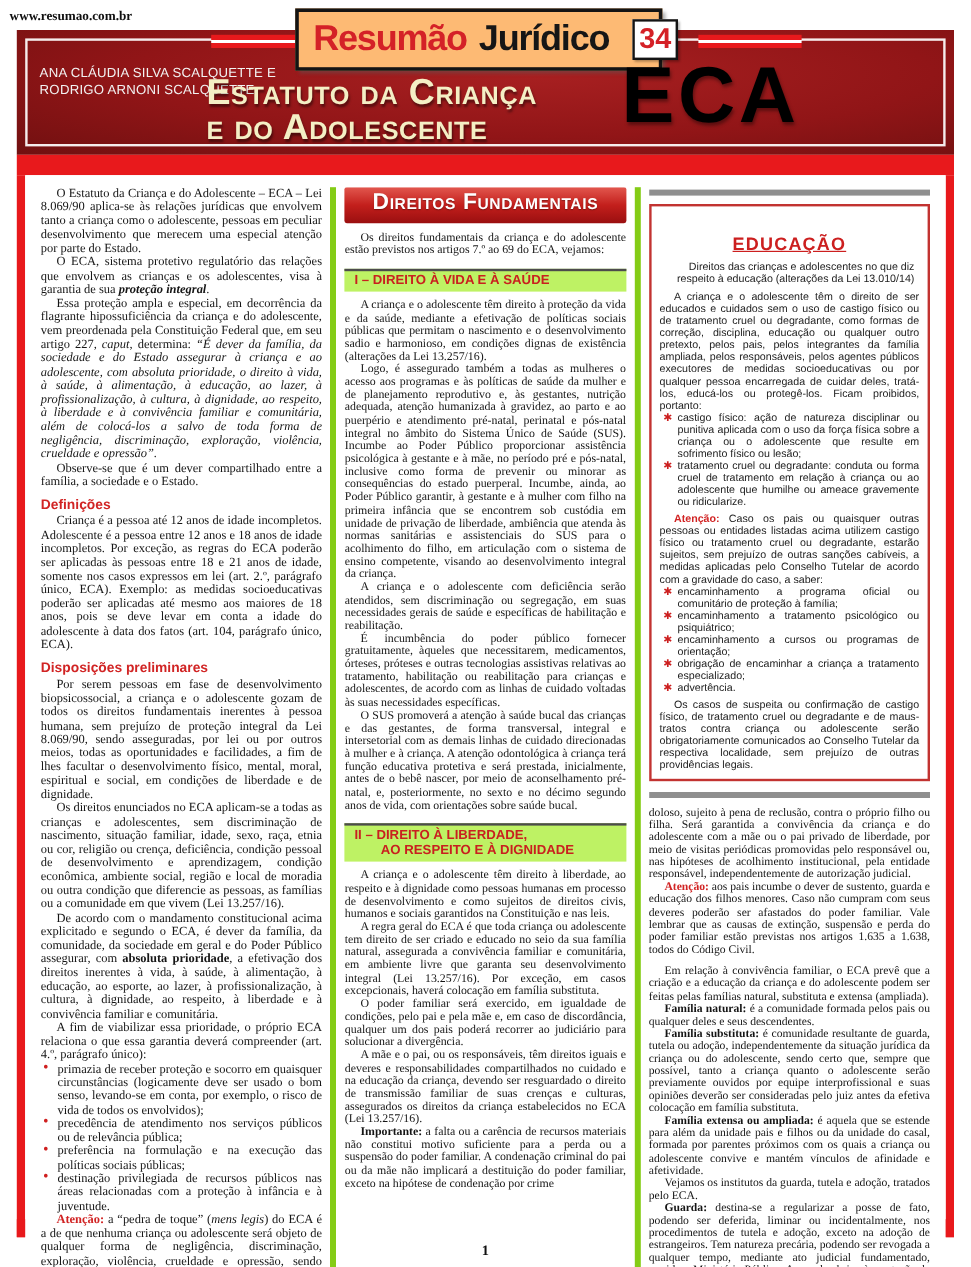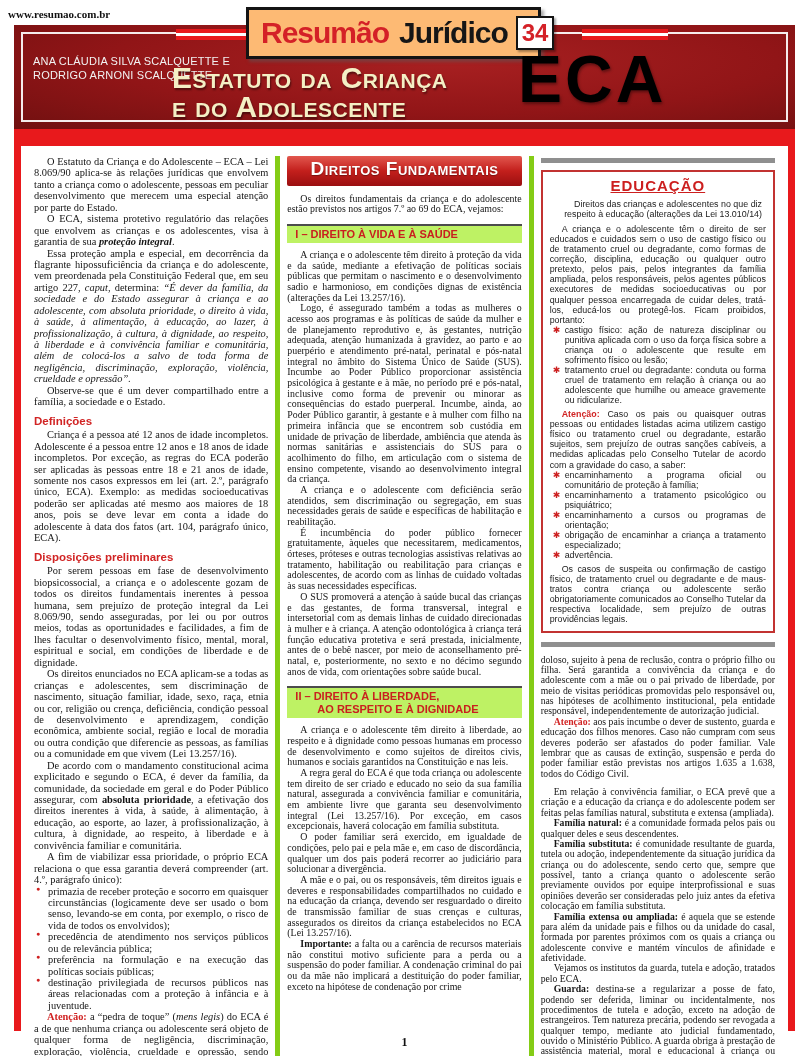--- a/index.html
+++ b/index.html
@@ -11,21 +11,21 @@
   .strip{position:absolute;left:14px;top:129px;width:781px;height:17px;background:#e8191c;}
   .frame-left{position:absolute;left:14px;top:146px;width:7px;height:885px;background:#e8191c;}
   .frame-right{position:absolute;left:788px;top:146px;width:7px;height:885px;background:#e8191c;}
   .frame-bottom{position:absolute;left:14px;top:1016px;width:781px;height:15px;background:#e8191c;}
   .connector{position:absolute;top:29px;height:11px;background:linear-gradient(to bottom,#e8191c 0 38%,#fff 38% 62%,#e8191c 62% 100%);z-index:1;}
   .conn-l{left:176px;width:72px;}
   .conn-r{left:582px;width:86px;}
   .logo{position:absolute;left:246px;top:7px;height:52px;z-index:2;background:#fdba74;border:3px solid #141414;display:flex;align-items:center;padding:16px 12px;box-shadow:3px 3px 3px rgba(90,90,90,.5);box-sizing:border-box;}
   .lg-r{color:#d42127;font:bold 30px "Liberation Sans",sans-serif;letter-spacing:-1px;}
   .lg-j{color:#161616;font:bold 30px "Liberation Sans",sans-serif;letter-spacing:-1px;margin-left:10px;}
-  .lg-n{color:#d42127;font:bold 24px "Liberation Sans",sans-serif;border:2.5px solid #141414;background:#fff;padding:1px 4px;margin-left:8px;margin-right:-28px;box-shadow:2px 2px 2px rgba(0,0,0,.35);}
+  .lg-n{color:#d42127;font:bold 24px "Liberation Sans",sans-serif;border:2.5px solid #141414;background:#fff;padding:1px 4px;margin-left:19px;margin-right:-28px;box-shadow:2px 2px 2px rgba(0,0,0,.35);}
   .authors{position:absolute;left:33px;top:54px;color:#f2f2f2;font-family:"Liberation Sans",sans-serif;font-size:11px;line-height:1.3;letter-spacing:.2px;z-index:3;}
   .title{position:absolute;left:172px;top:64px;z-index:3;color:#f4efc5;font-family:"Liberation Sans",sans-serif;font-weight:bold;font-variant:small-caps;font-size:30px;line-height:.95;letter-spacing:.5px;text-shadow:1px 2px 2px rgba(0,0,0,.45);}
   .acronym{position:absolute;left:518px;top:46px;z-index:3;color:#000000;font-family:"Liberation Sans",sans-serif;font-weight:bold;font-size:66px;letter-spacing:3px;line-height:1;text-shadow:1px 2px 3px rgba(0,0,0,.4);}
   .content{position:absolute;left:21px;top:146px;width:767px;height:1014px;background:#fff;display:flex;box-sizing:border-box;padding:10px 6px 14px 6px;}
   .col{flex:1 1 0;padding:0 7px;overflow:hidden;}
   .col + .col{border-left:5px solid #84cc16;}
   .col1{font-size:10.4px;line-height:1.1;}
   .col2{font-size:9.9px;line-height:1.08;}
   .col3{font-size:9.7px;line-height:1.07;}
   p.t{margin:0;text-align:justify;text-indent:13px;}
@@ -36,21 +36,21 @@
   ul.dots li{text-align:justify;padding-left:14px;position:relative;}
   ul.dots li::before{content:"●";color:#cf2020;position:absolute;left:2px;top:0;font-size:7px;}
   b.red{color:#d12424;}
   .bi{font-style:italic;font-weight:bold;}
   .df-box{background:linear-gradient(#e2574e,#c31f1c 50%,#9a0f10);color:#fff;text-align:center;font-family:"Liberation Sans",sans-serif;font-weight:bold;font-variant:small-caps;font-size:19px;letter-spacing:.5px;padding:3px 0 6px;border-radius:2px;margin:0 0 8px;text-shadow:0 1px 1px rgba(0,0,0,.35);}
   .sec-h{background:#bef264;border-top:2.5px solid #4c4c4c;color:#c9201f;font-family:"Liberation Sans",sans-serif;font-weight:bold;font-size:11px;line-height:1.18;padding:2px 4px 2px 8px;margin:9px 0 7px;}
   .sec-h .l2{padding-left:22px;display:block;}
   .gray-bar{height:5px;background:#8f8f8f;margin:2px 0 7px;}
   .gray-bar2{height:5px;background:#8f8f8f;margin:9px 0 8px;}
   .edu{border:2px solid #c23331;padding:4px 7px 6px;font-family:"Liberation Sans",sans-serif;font-size:8.9px;line-height:1.13;color:#222;}
-  .edu-title{text-align:center;color:#cc1f1f;font-size:15px;font-weight:bold;text-decoration:underline;letter-spacing:1px;margin:2px 0 4px;}
+  .edu-title{text-align:center;color:#cc1f1f;font-size:15px;font-weight:bold;text-decoration:underline;letter-spacing:1px;margin:20px 0 4px;}
   .edu-sub{text-align:right;margin:0 4px 5px;}
   .edu p{margin:0;text-align:justify;text-indent:12px;}
   .edu p.sp{margin-top:4px;}
   ul.stars{margin:0;padding:0;list-style:none;}
   ul.stars li{text-align:justify;padding-left:15px;position:relative;}
   ul.stars li::before{content:"✱";color:#cc1f1f;position:absolute;left:3px;top:0;font-size:9px;}
   .pageno{position:absolute;left:0;top:1035px;width:809px;text-align:center;font:bold 12px "Liberation Serif",serif;color:#101010;}
 </style>
 </head>
 <body>

